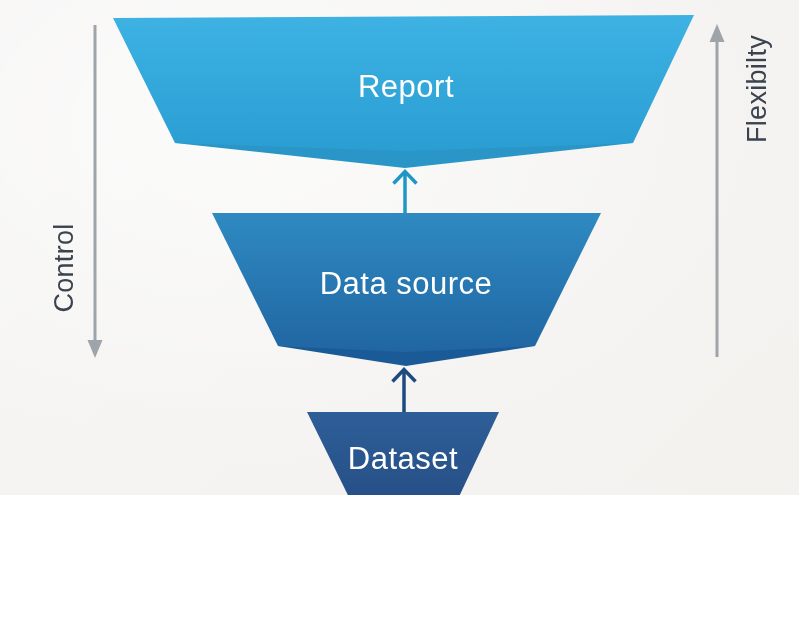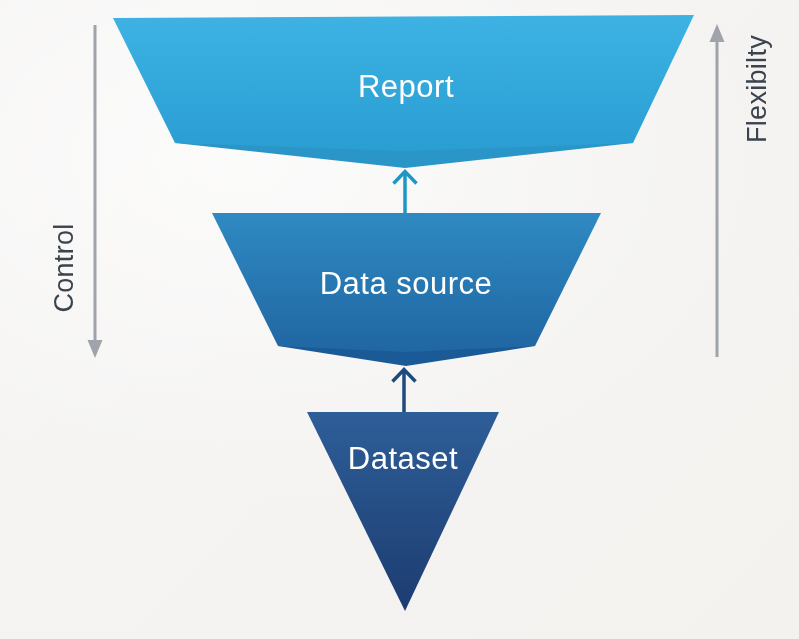--- a/index.html
+++ b/index.html
@@ -3,21 +3,21 @@
 <meta charset="utf-8">
 <style>
   html, body {
     margin: 0;
     padding: 0;
     font-family: "Liberation Sans", sans-serif;
   }
   .canvas {
     position: relative;
     width: 799px;
-    height: 639px;
+    height: 495px;
     background:
       radial-gradient(ellipse 900px 600px at 30% 25%, rgba(255,255,255,0.65) 0%, rgba(255,255,255,0) 60%),
       linear-gradient(135deg, #f6f5f4 0%, #f4f3f1 55%, #f3f2ef 100%);
     overflow: hidden;
   }
   svg { display: block; }
   .layer-label {
     font-family: "Liberation Sans", sans-serif;
     font-size: 31px;
     font-weight: 400;

